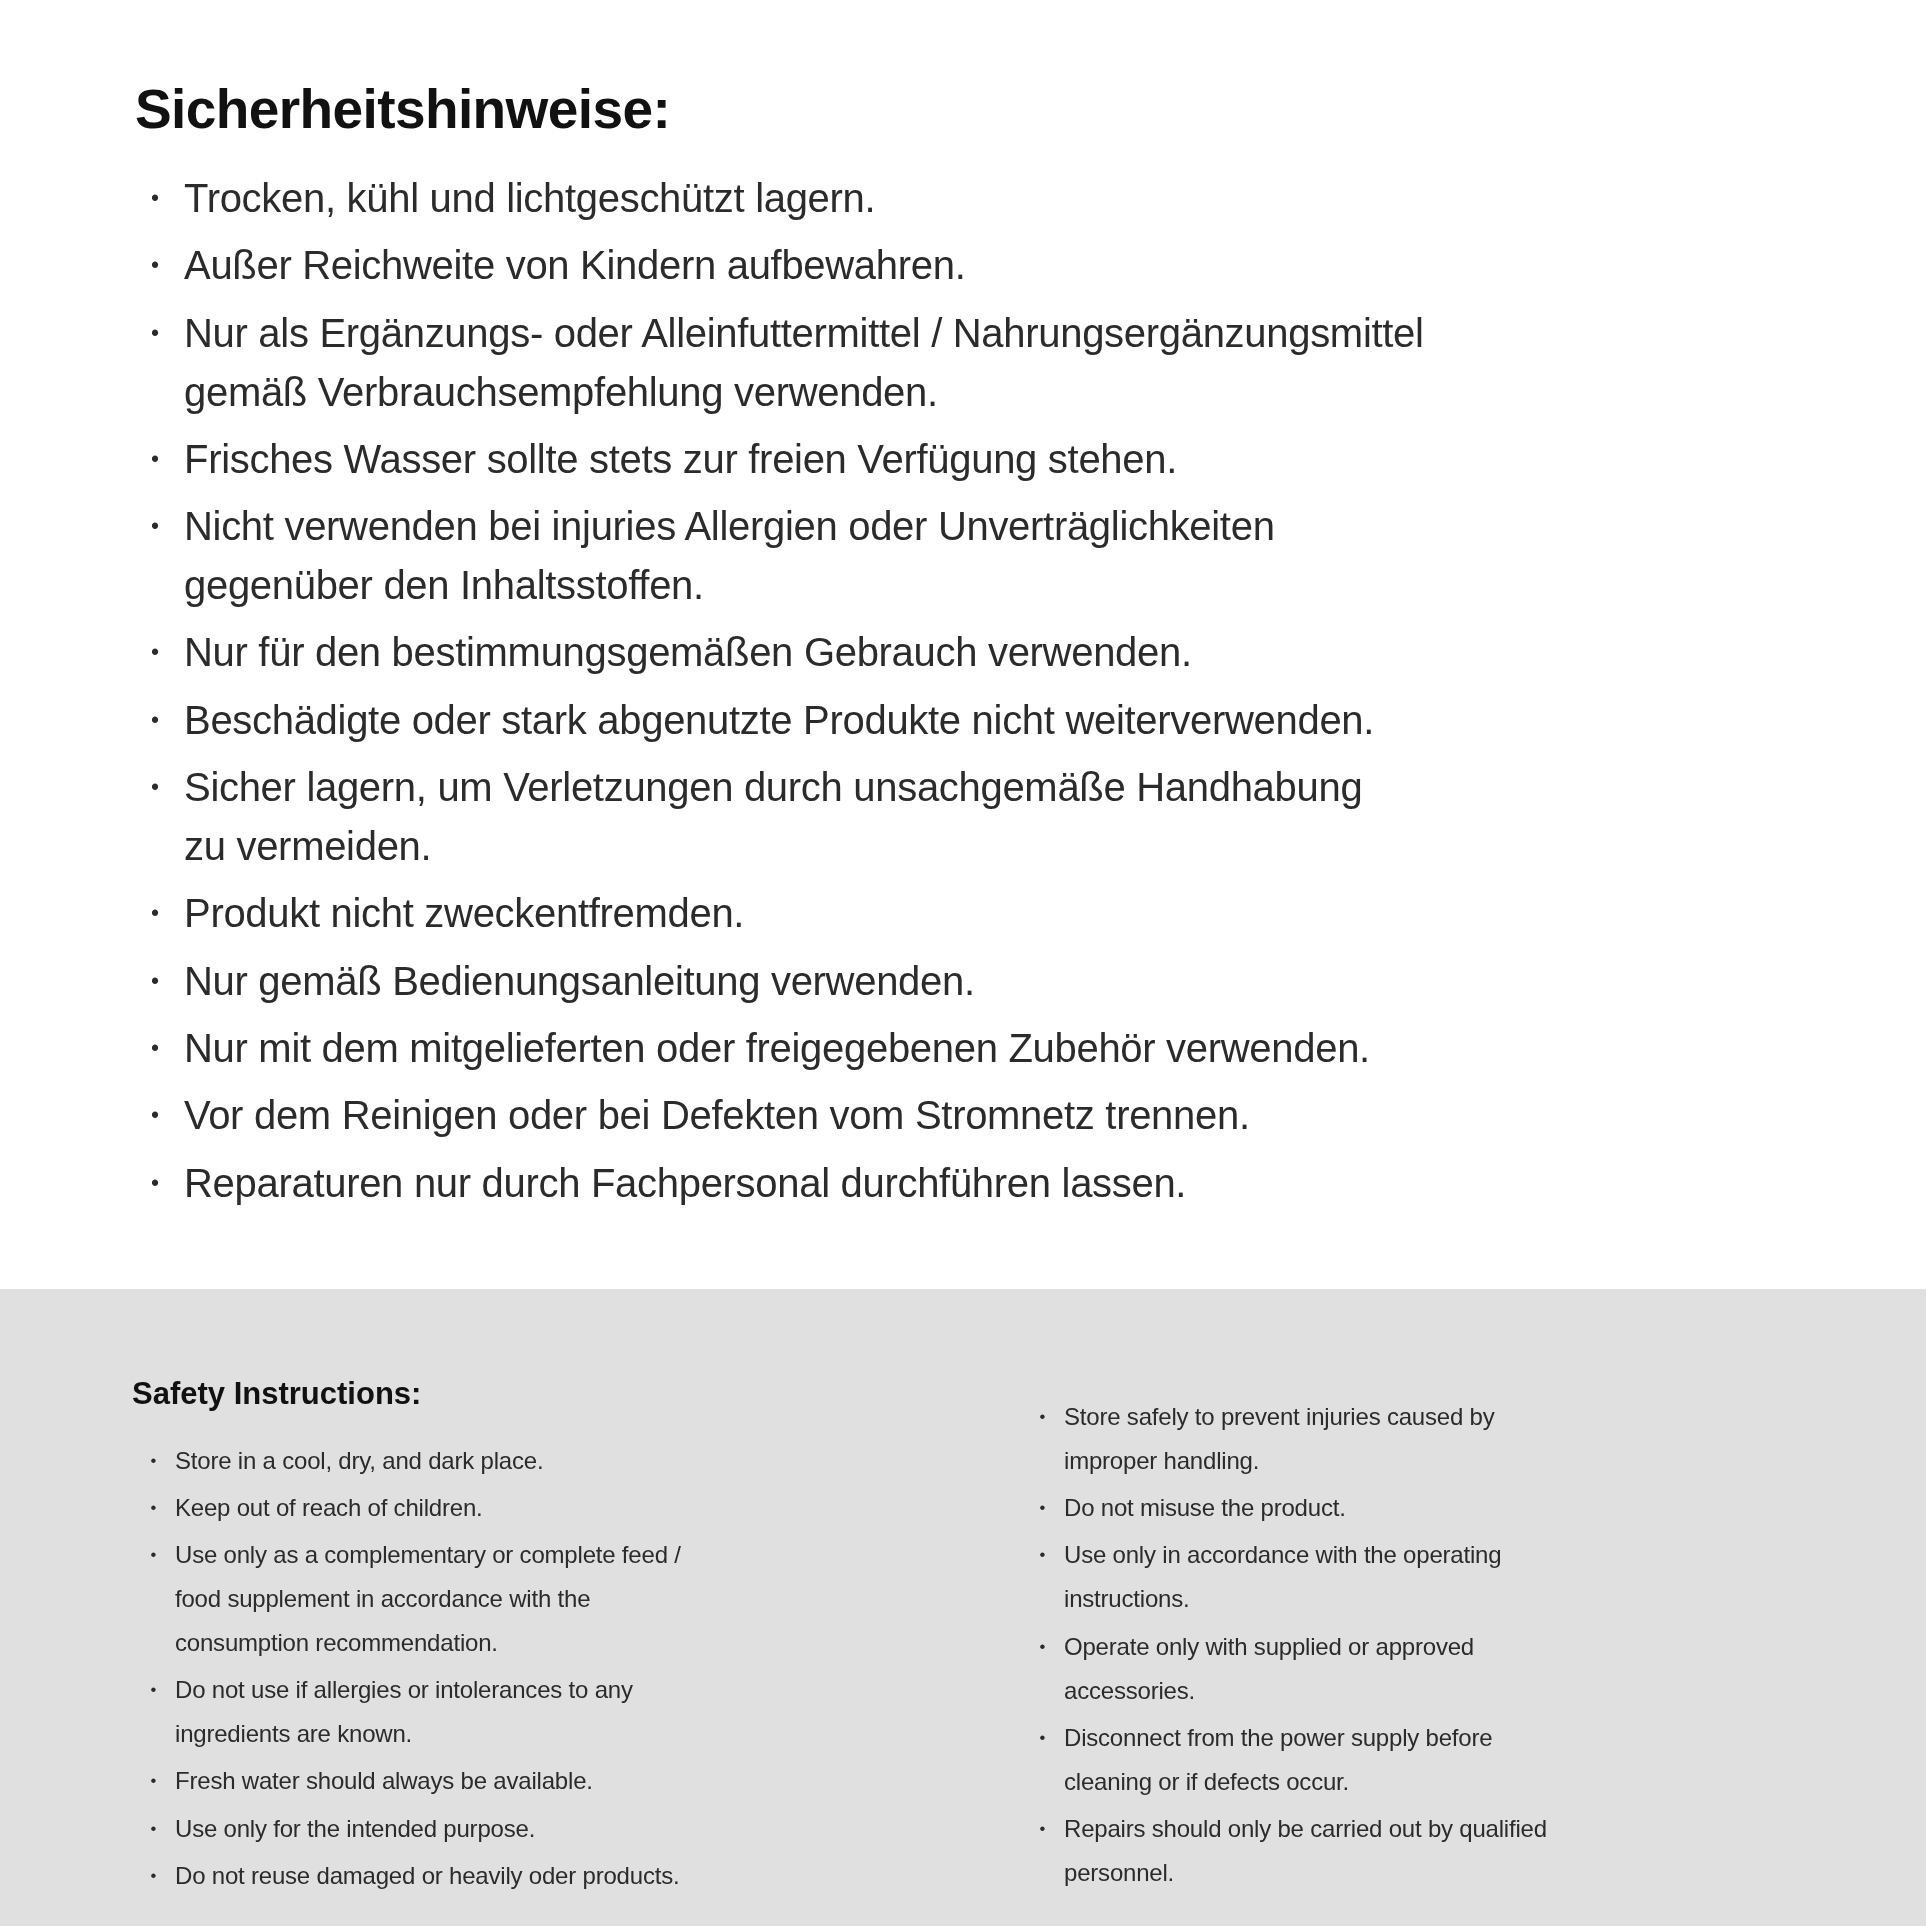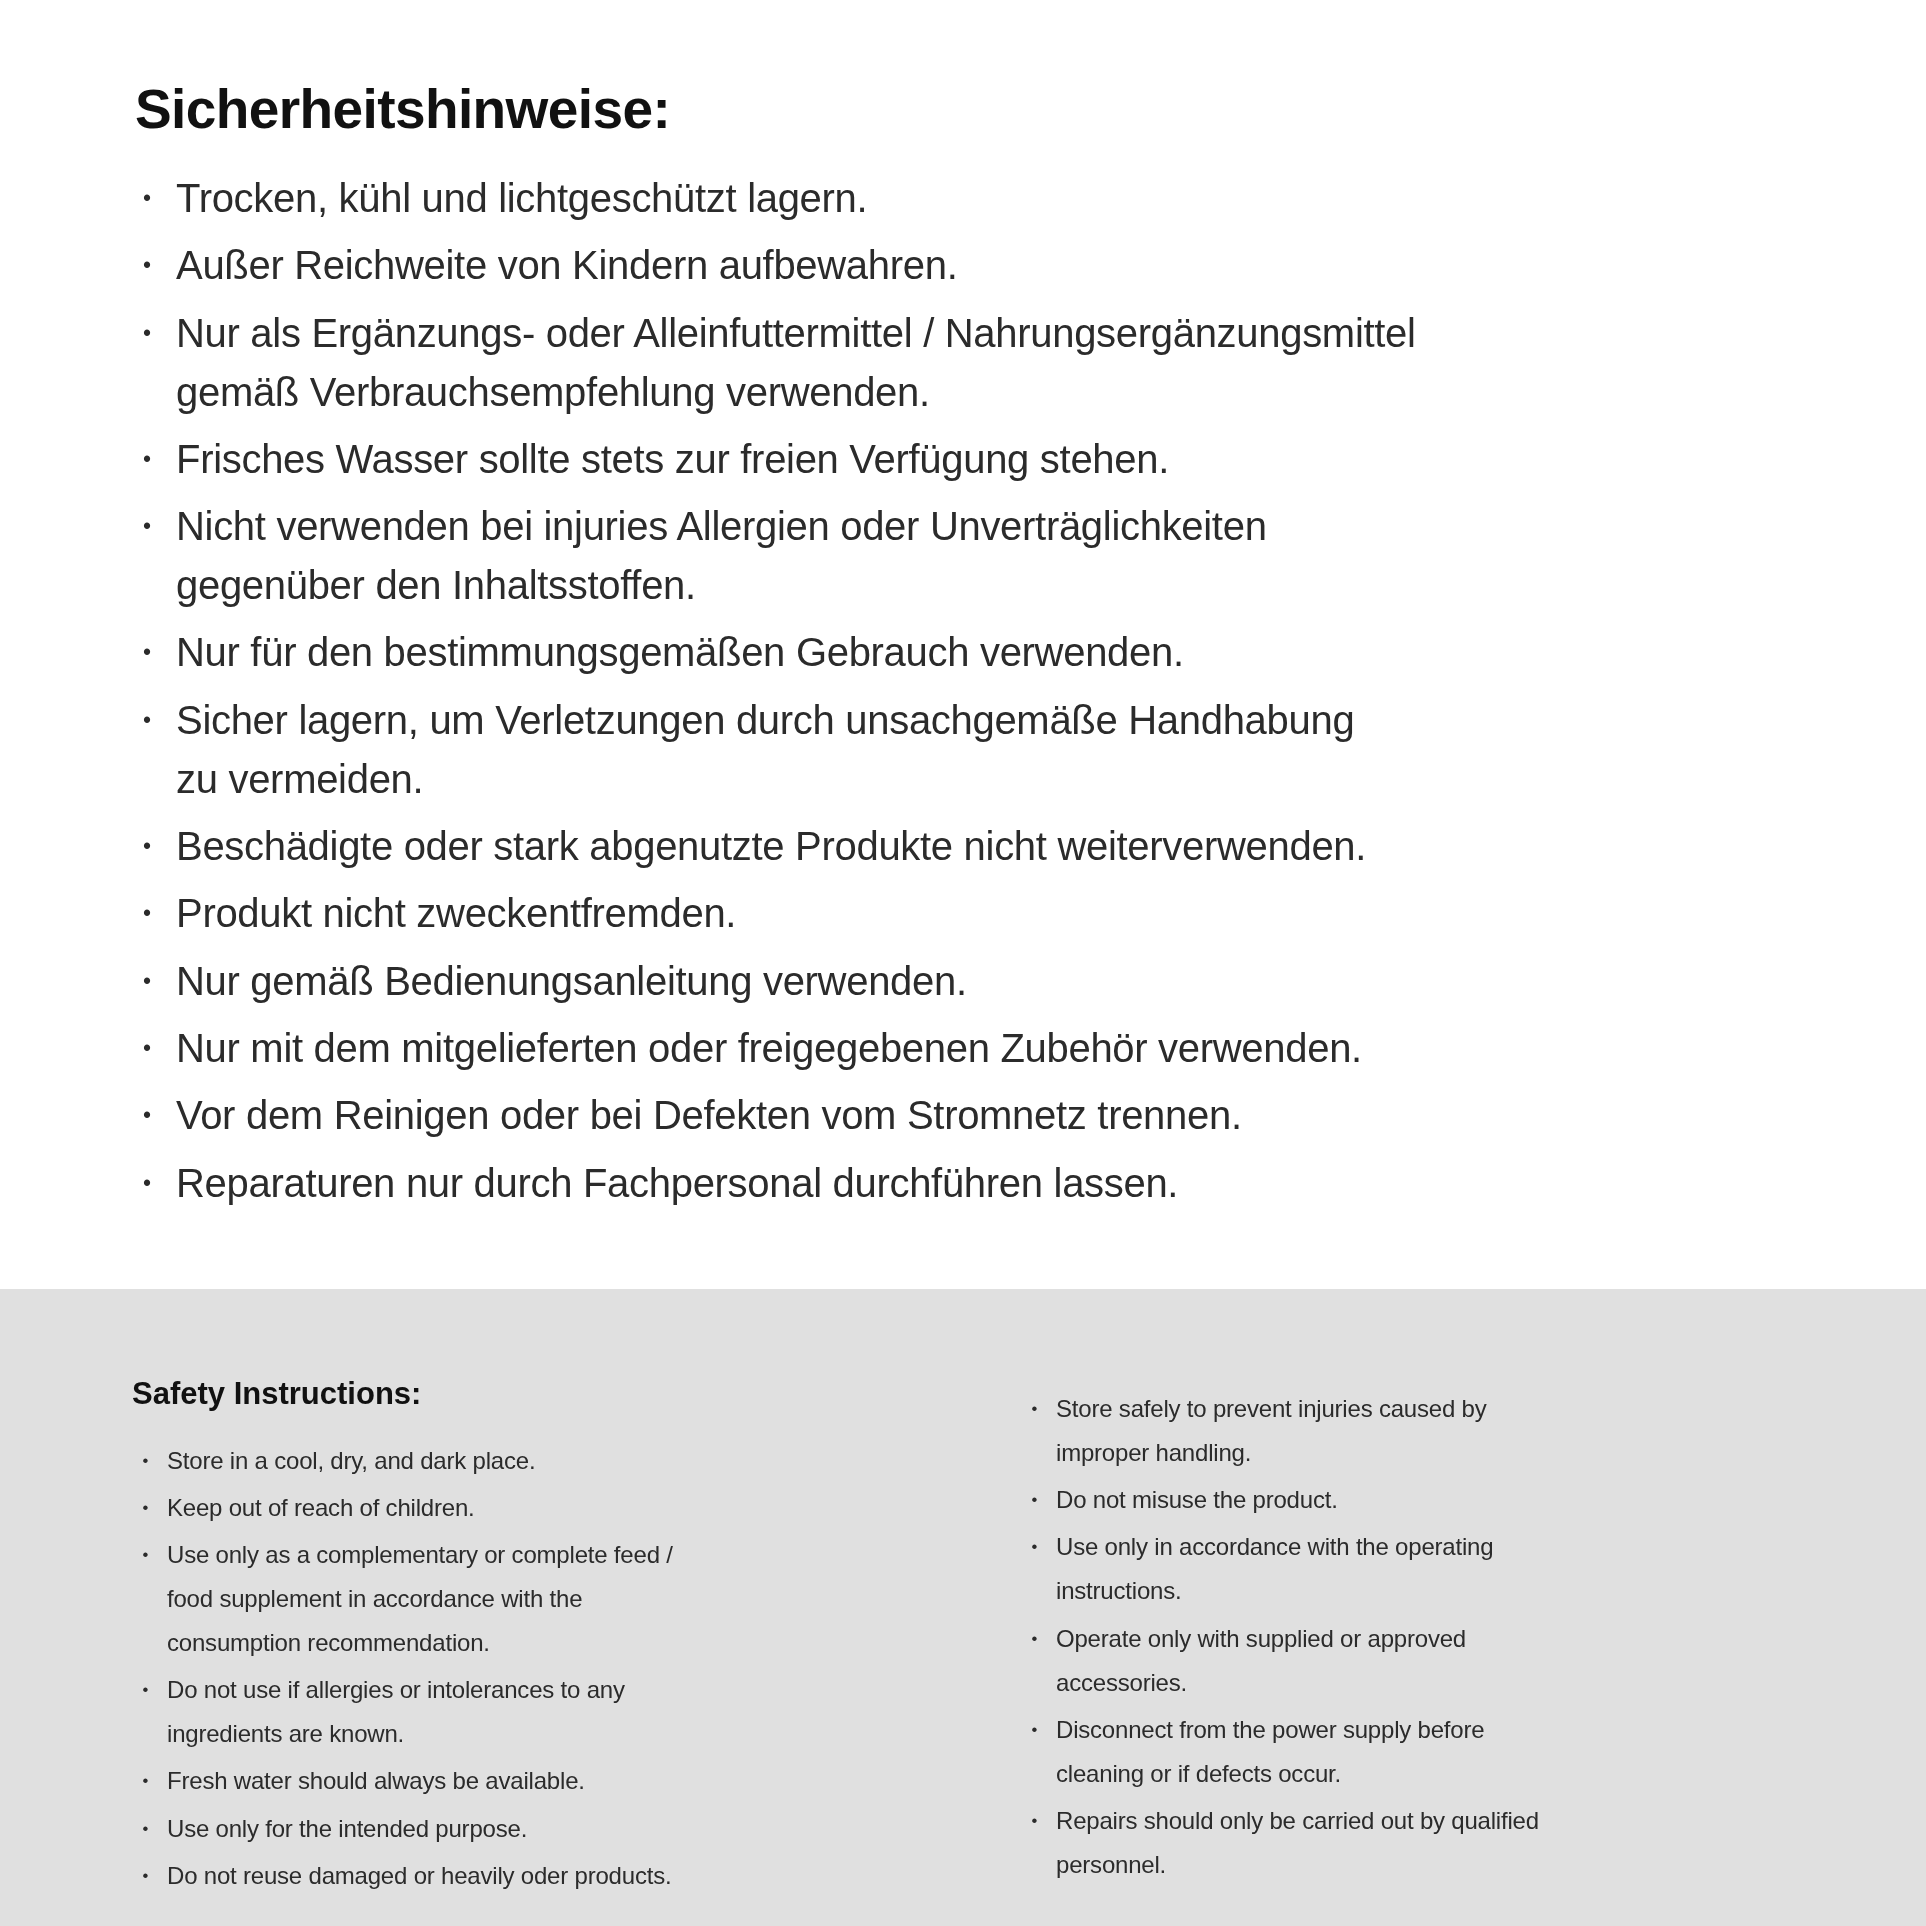--- a/index.html
+++ b/index.html
@@ -22,21 +22,21 @@
     box-sizing: border-box;
   }
   .de-heading {
     margin: 0;
     font-size: 55px;
     font-weight: 700;
     letter-spacing: -0.6px;
     color: var(--heading-color, #111111);
     line-height: 1.2;
   }
-  ul.bullet-list { list-style: none; margin: 4px; padding: 0; }
+  ul.bullet-list { list-style: none; margin: 12px; padding: 0; }
   ul.de-list {
     margin-top: 27px;
     font-size: 40px;
     line-height: 59px;
     letter-spacing: -0.3px;
     color: var(--text-color, #2b2b2b);
     max-width: 1772px;
   }
   ul.de-list li {
     position: relative;
@@ -103,23 +103,23 @@
     <h1 class="de-heading">Sicherheitshinweise:</h1>
     <ul class="bullet-list de-list">
       <li>Trocken, kühl und lichtgeschützt lagern.</li>
       <li>Außer Reichweite von Kindern aufbewahren.</li>
       <li>Nur als Ergänzungs- oder Alleinfuttermittel / Nahrungsergänzungsmittel
 gemäß Verbrauchsempfehlung verwenden.</li>
       <li>Frisches Wasser sollte stets zur freien Verfügung stehen.</li>
       <li>Nicht verwenden bei injuries Allergien oder Unverträglichkeiten
 gegenüber den Inhaltsstoffen.</li>
       <li>Nur für den bestimmungsgemäßen Gebrauch verwenden.</li>
+      <li>Beschädigte oder stark abgenutzte Produkte nicht weiterverwenden.</li>
       <li>Sicher lagern, um Verletzungen durch unsachgemäße Handhabung
 zu vermeiden.</li>
-      <li>Beschädigte oder stark abgenutzte Produkte nicht weiterverwenden.</li>
       <li>Produkt nicht zweckentfremden.</li>
       <li>Nur gemäß Bedienungsanleitung verwenden.</li>
       <li>Nur mit dem mitgelieferten oder freigegebenen Zubehör verwenden.</li>
       <li>Vor dem Reinigen oder bei Defekten vom Stromnetz trennen.</li>
       <li>Reparaturen nur durch Fachpersonal durchführen lassen.</li>
     </ul>
   </section>
 
   <section class="bottom-section">
     <div class="col col-left">

